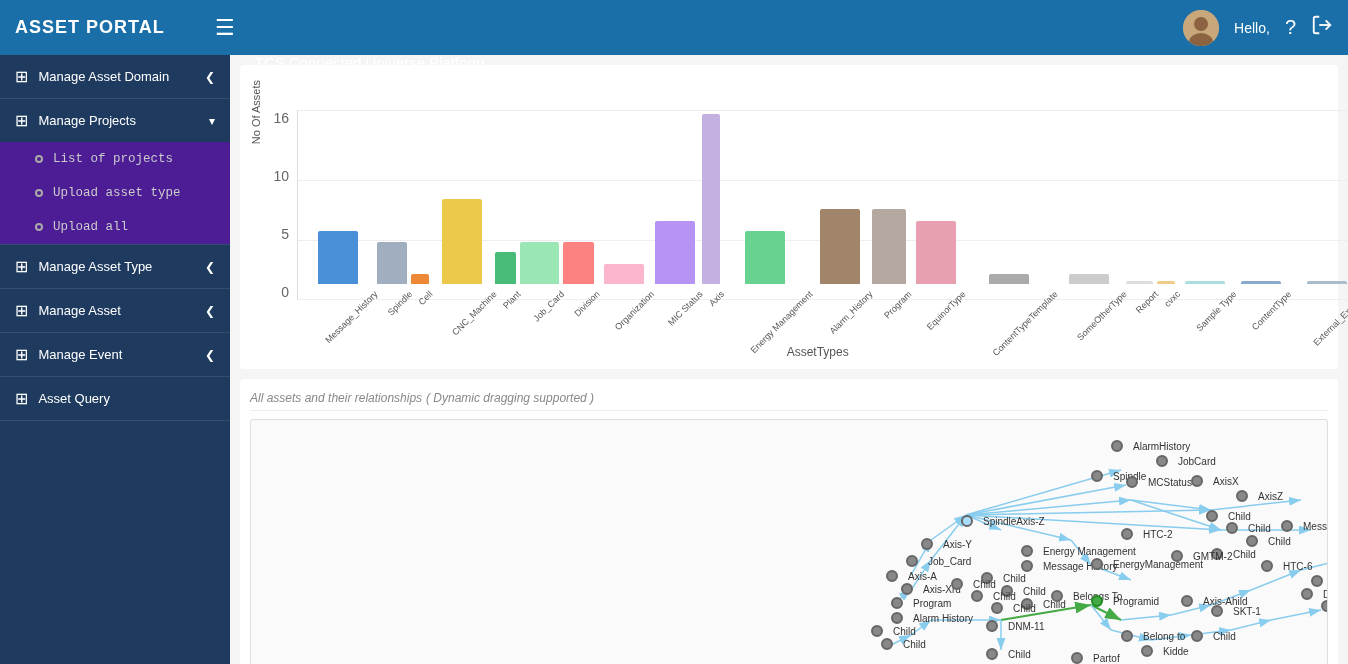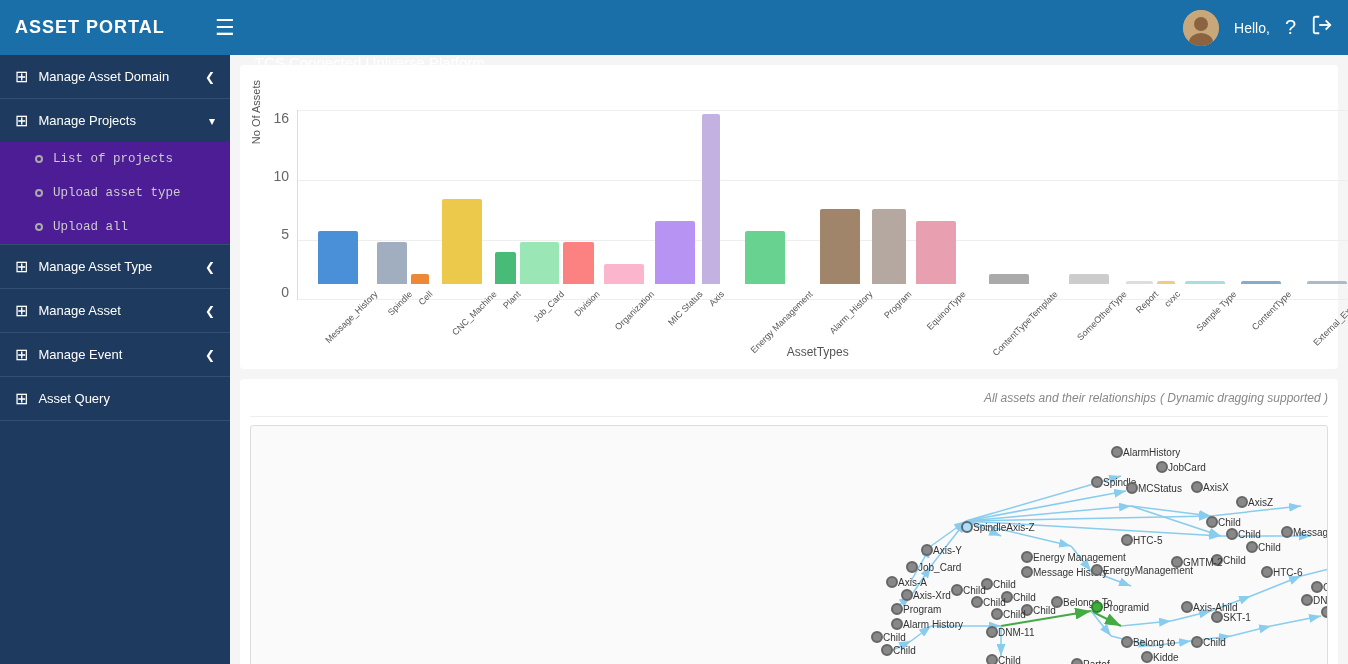--- a/index.html
+++ b/index.html
@@ -205,44 +205,43 @@
     
     .relationship-section {
       background: white;
       border-radius: 4px;
       padding: 10px;
     }
     .relationship-header {
       font-size: 14px;
       color: #333;
       margin-bottom: 8px;
-      padding-bottom: 11px;
+      padding-bottom: 5px;
       border-bottom: 1px solid #eee;
-      text-align: right;
     }
     .relationship-header span {
       color: #888;
       font-size: 12px;
       font-style: italic;
     }
     .graph-container {
       border: 1px solid #ddd;
       background: #fafafa;
       height: 250px;
       position: relative;
       overflow: hidden;
       border-radius: 3px;
     }
 
     
     .graph-node {
       position: absolute;
       display: flex;
       align-items: center;
-      gap: 0;
+      gap: 10px;
       font-size: 10px;
       color: #333;
       white-space: nowrap;
       text-align: center;
     }
     .node-circle {
       width: 12px; height: 12px;
       border-radius: 50%;
       background: #888;
       border: 2px solid #666;
@@ -571,21 +570,21 @@
         <div class="graph-node" style="left:960px;top:128px">
           <div class="node-circle"></div>
             <span class="node-label">Child</span>
         </div>
         <div class="graph-node" style="left:1030px;top:100px">
           <div class="node-circle"></div>
             <span class="node-label">MessageHistory</span>
         </div>
         <div class="graph-node" style="left:870px;top:108px">
           <div class="node-circle"></div>
-            <span class="node-label">HTC-5</span>
+            <span class="node-label">HTC-2</span>
         </div>
         <div class="graph-node" style="left:710px;top:95px">
           <div class="node-circle" style="background:#aaddff"></div>
             <span class="node-label">SpindleAxis-Z</span>
         </div>
         <div class="graph-node" style="left:670px;top:118px">
           <div class="node-circle"></div>
             <span class="node-label">Axis-Y</span>
         </div>
         <div class="graph-node" style="left:655px;top:135px">

